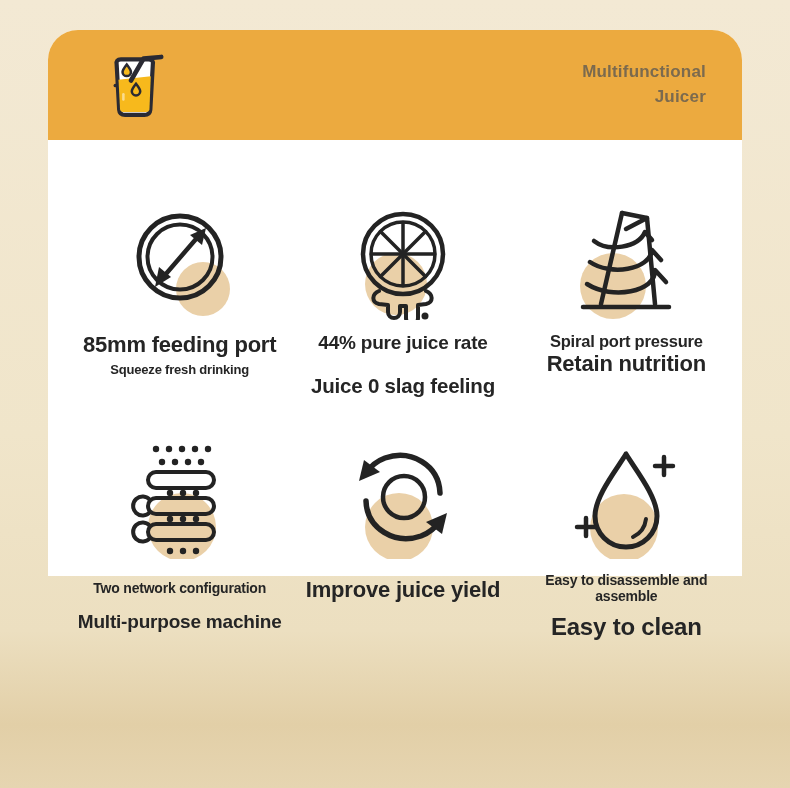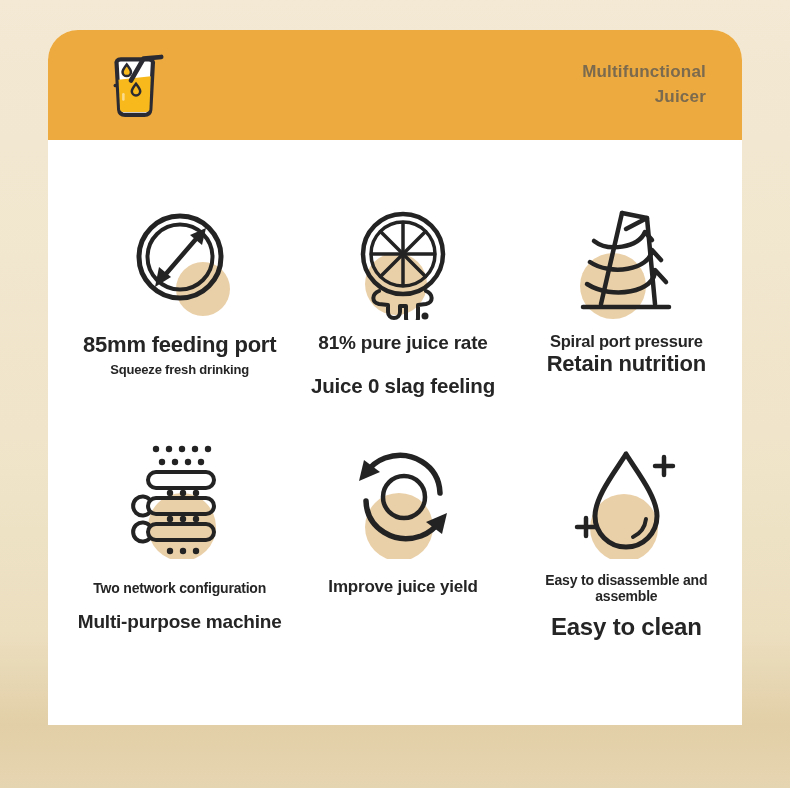--- a/index.html
+++ b/index.html
@@ -2,21 +2,21 @@
 <html><head>
 <meta charset="utf-8">
 <style>
   html,body{margin:0;padding:0;}
   body{
     width:790px;height:788px;overflow:hidden;position:relative;
     font-family:"Liberation Sans", sans-serif;
     background:linear-gradient(180deg,#f3e9d4 0%,#f0e5ca 55%,#ecdfc0 80%,#e2cfa7 92%,#e6d5b1 100%);
   }
   .card{
-    position:absolute;left:48px;top:30px;width:694px;height:695px;
+    position:absolute;left:48px;top:30px;width:694px;height:546px;
     background:#ffffff;border-radius:30px 30px 0 0;
   }
   .header{
     height:110px;background:#ecaa3f;border-radius:30px 30px 0 0;
     display:flex;align-items:center;justify-content:space-between;
     padding:0 36px 0 56px;box-sizing:border-box;
   }
   .tagline{
     font-size:17px;font-weight:700;color:#7b6a4e;text-align:right;
     white-space:pre-line;line-height:1.45;letter-spacing:.2px;
@@ -28,21 +28,21 @@
   .cell{display:flex;flex-direction:column;align-items:center;text-align:center;
     color:#252525;font-weight:700;}
   .icon-wrap{height:120px;display:flex;align-items:flex-end;justify-content:center;margin-bottom:12px;}
   .feature-icon{width:140px;height:120px;}
   .l1,.l2{line-height:1.15;letter-spacing:-.2px;}
   .c1 .l1{font-size:22px}      .c1 .l2{font-size:13px;margin-top:6px}
   .c2 .l1{font-size:19px}      .c2 .l2{font-size:20.5px;margin-top:20px}
   .c3 .l1{font-size:16.5px}    .c3 .l2{font-size:22px;margin-top:0}
   .row2 .l1{min-height:34px;display:flex;align-items:center;justify-content:center;}
   .c4 .l1{font-size:14px}      .c4 .l2{font-size:19px;margin-top:6px}
-  .c5 .l1{font-size:13px;max-width:180px} .c5 .l2{font-size:17px;margin-top:6px}
+  .c5 .l1{font-size:13px;max-width:180px} .c5 .l2{font-size:22px;margin-top:6px}
   .c6 .l1{font-size:14px;max-width:232px} .c6 .l2{font-size:24px;margin-top:8px}
   svg .ink{stroke:#232323;stroke-linecap:round;stroke-linejoin:round;fill:none;}
   svg .fill-ink{fill:#232323;stroke:none;}
   svg .tan{fill:#ead0a8;stroke:none;}
 </style>
 </head>
 <body>
 
 <div class="card">
 
@@ -86,21 +86,21 @@
           <circle class="ink" cx="70" cy="54" r="40" stroke-width="4.5"></circle>
           <circle class="ink" cx="70" cy="54" r="32" stroke-width="3.5"></circle>
           <line class="ink" x1="38.5" y1="54" x2="101.5" y2="54" stroke-width="3.5"></line>
           <line class="ink" x1="70" y1="22.5" x2="70" y2="85.5" stroke-width="3.5"></line>
           <line class="ink" x1="47.5" y1="31.5" x2="92.5" y2="76.5" stroke-width="3.5"></line>
           <line class="ink" x1="47.5" y1="76.5" x2="92.5" y2="31.5" stroke-width="3.5"></line>
           <path class="ink" stroke-width="4" d="M46,91 C39,94 38,102 46,104 L55,105 L55,112 A6,6 0 0 0 67,112 L67,106 L73,106 L73,118 A6,6 0 0 0 85,118 L85,105 L93,104 C101,102 100,94 93,91"></path>
           <circle class="fill-ink" cx="92" cy="116" r="3.5"></circle>
         </svg>
       </div>
-      <div class="l1">81% pure juice rate</div>
+      <div class="l1">44% pure juice rate</div>
       <div class="l2">Juice 0 slag feeling</div>
     </div>
 
     <div class="cell c3 row1">
       <div class="icon-wrap">
         <svg class="feature-icon" viewBox="0 0 140 120">
           <circle class="tan" cx="57" cy="86" r="33"></circle>
           <line class="ink" x1="27" y1="107" x2="113" y2="107" stroke-width="4.5"></line>
           <path class="ink" d="M66,13 L91,18 L70,29" stroke-width="4.5"></path>
           <path class="ink" d="M66,13 L45,104" stroke-width="4.5"></path>

